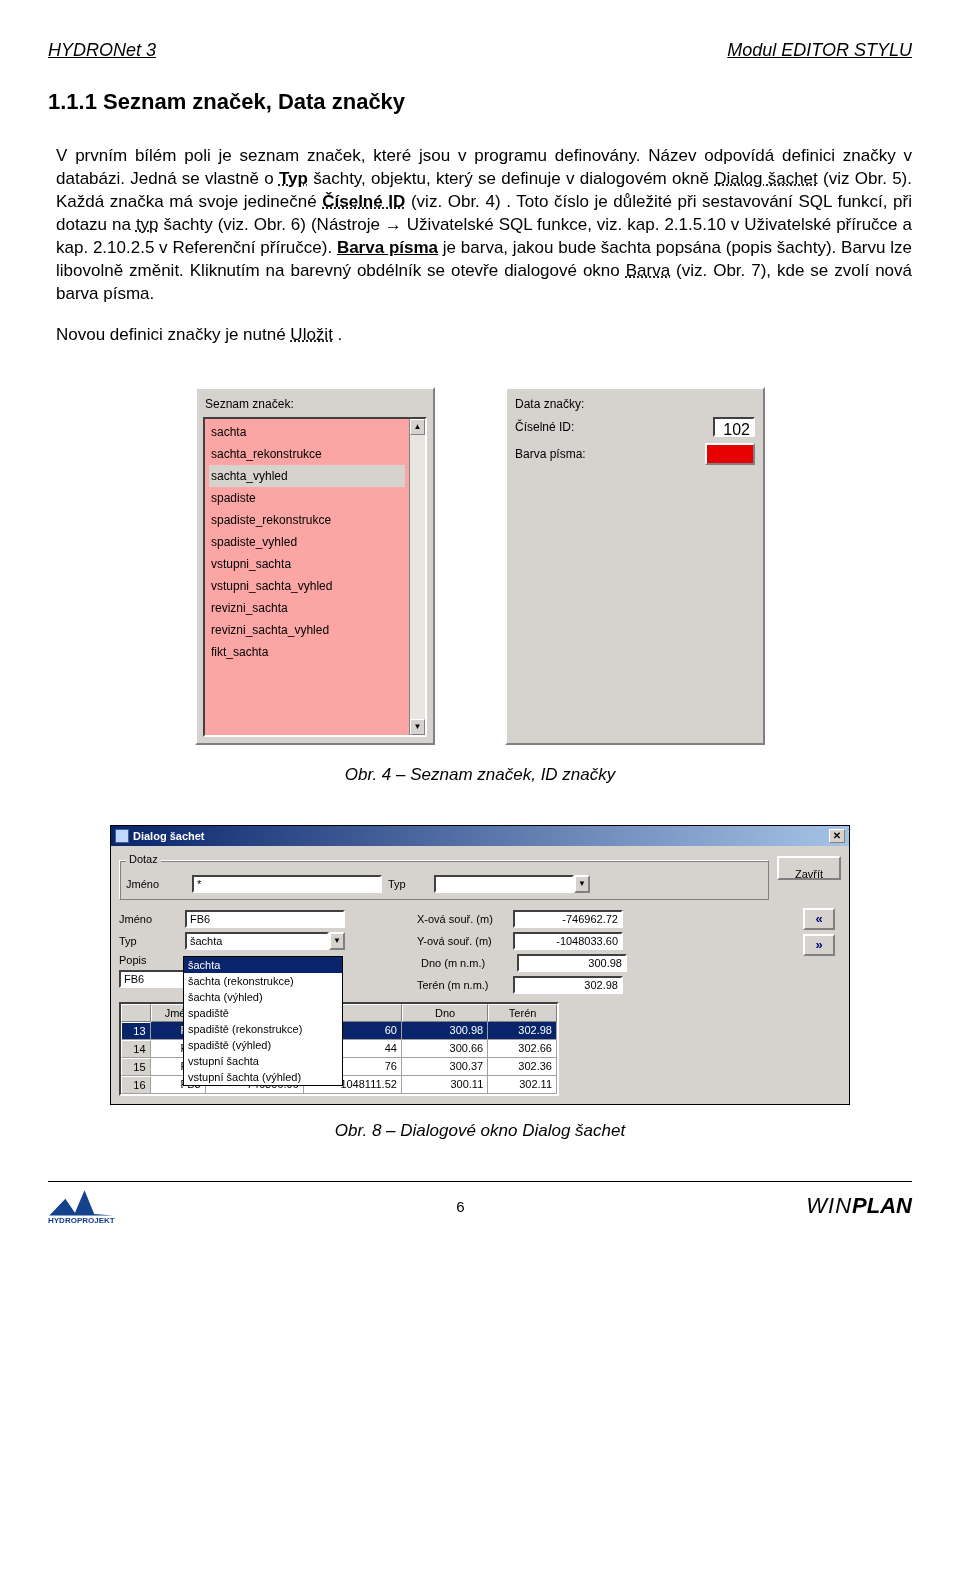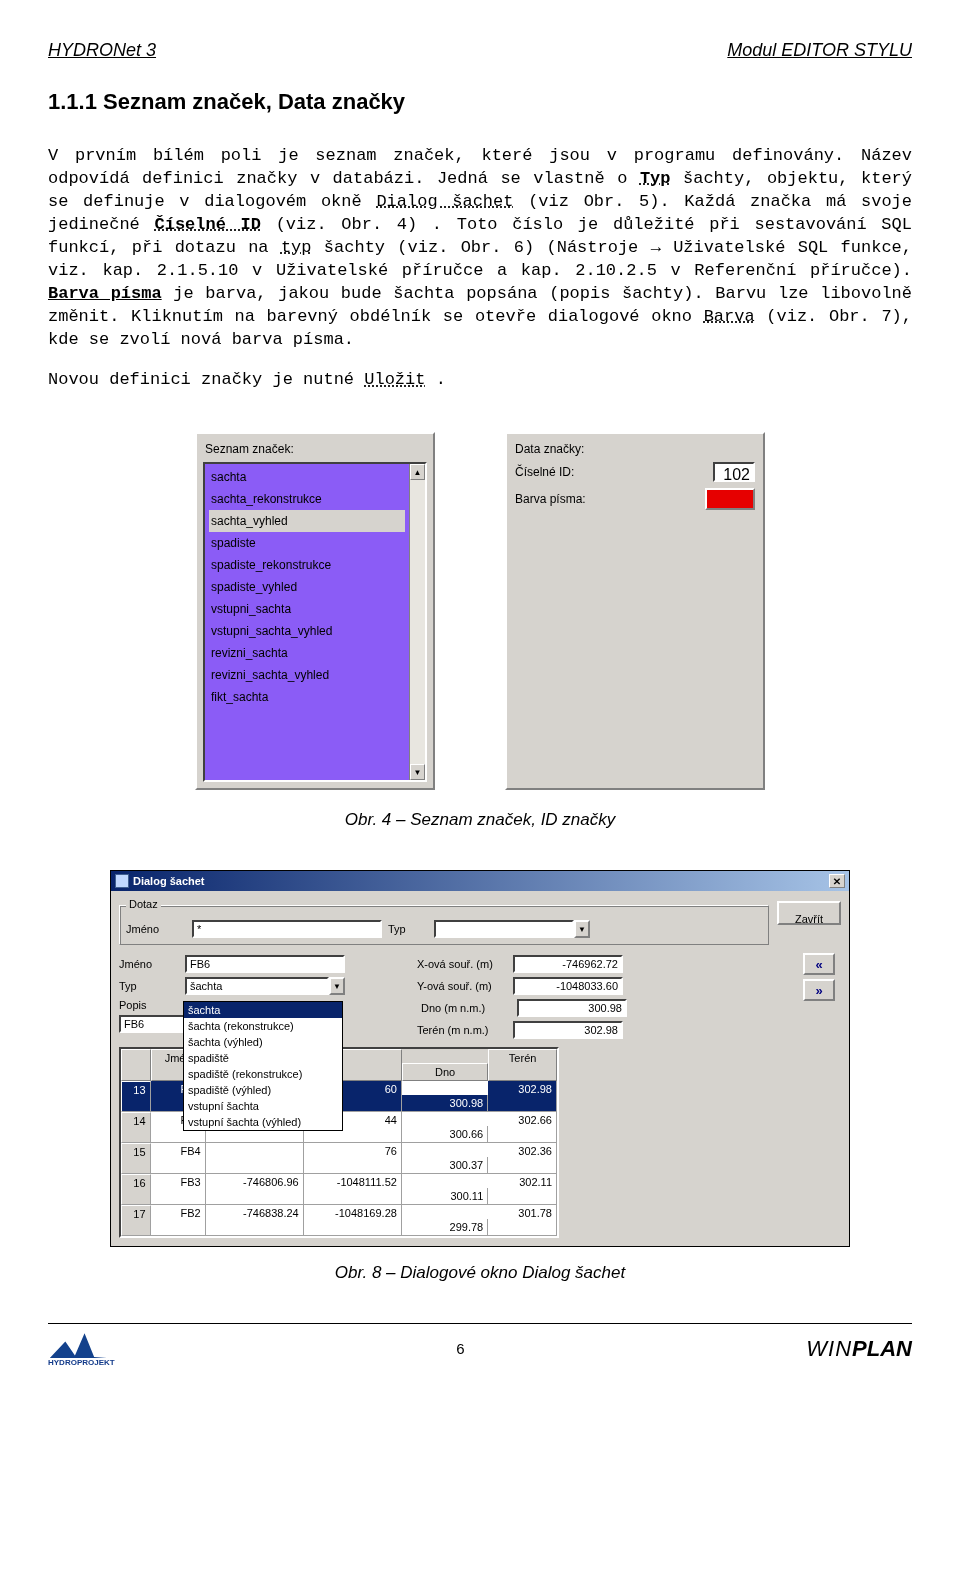--- a/index.html
+++ b/index.html
@@ -22,42 +22,41 @@
   }
   h2.section-title {
     font-size: 22px;
     font-weight: bold;
     margin: 24px 0 30px 0;
   }
   p.body-text {
     font-size: 17px;
     line-height: 1.35;
     text-align: justify;
-    margin: 0 0 18px 0;
-    font-family: Liberation Mono, monospace;
+    margin: 0 0 18px 8px;
   }
   .ud { text-decoration: underline dotted; }
   .ub { text-decoration: underline; font-weight: bold; }
   .bold { font-weight: bold; }
 
   
   .fig1-wrap { display:flex; justify-content: center; margin: 40px 0 20px 0; gap: 70px; }
   .win9x-panel {
     background:#d6d3ce;
     border:2px solid #808080;
     border-top-color:#fff; border-left-color:#fff;
     padding:6px;
     font-family:"MS Sans Serif","Tahoma",sans-serif;
     font-size:12px;
   }
   .panel-seznam { width:240px; }
   .panel-data   { width:260px; }
   .panel-label { margin:2px 0 6px 2px; font-size:12px; }
   .listbox {
-    background:#8b5cf6;
+    background:#fca5a5;
     border:2px solid #808080;
     border-top-color:#404040; border-left-color:#404040;
     border-right-color:#fff; border-bottom-color:#fff;
     height:320px;
     display:flex;
   }
   .list-inner{ flex:1; padding:2px 4px; }
   .list-item{ padding:4px 2px; font-size:12px; cursor:default; }
   .list-item.sel{ background:#d6d3ce; }
   .scrollbar-v{
@@ -153,21 +152,21 @@
     border-right:1px solid #a0a0a0; border-bottom:1px solid #a0a0a0;
     padding:2px 4px; text-align:right;
   }
   .grid .gh .c{ border:1px solid #808080; border-top-color:#fff; border-left-color:#fff; text-align:center; }
   .grid .gr{ display:flex; }
   .grid .gr.sel .c{ background:#08246b; color:#fff; }
   .c.n{ width:30px; text-align:center; background:#d6d3ce; border:1px solid #808080; border-top-color:#fff; border-left-color:#fff;}
   .c.j{ width:56px; text-align:left; }
   .c.s1{ width:100px; }
   .c.s2{ width:100px; }
-  .c.d{ width:88px;margin-top:14px; }
+  .c.d{ width:88px; }
   .c.t{ width:70px; }
 
   
   .page-footer{
     margin-top:36px; border-top:1px solid #000; padding-top:6px;
     display:flex; align-items:center; justify-content:space-between;
   }
   .logo-hp{ display:flex; flex-direction:column; align-items:center; font-size:8px; font-weight:bold; color:#123a8a;}
   .logo-shape{ width:64px; height:28px; background:#14428c;
     clip-path: polygon(0 100%,25% 40%,40% 90%,55% 10%,70% 95%,100% 100%); }
@@ -365,28 +364,20 @@
           <div class="c t">302.36</div>
         </div>
         <div class="gr">
           <div class="c n">16</div>
           <div class="c j">FB3</div>
           <div class="c s1">-746806.96</div>
           <div class="c s2">-1048111.52</div>
           <div class="c d">300.11</div>
           <div class="c t">302.11</div>
         </div>
-        <div class="gr">
-          <div class="c n">17</div>
-          <div class="c j">FB2</div>
-          <div class="c s1">-746838.24</div>
-          <div class="c s2">-1048169.28</div>
-          <div class="c d">299.78</div>
-          <div class="c t">301.78</div>
-        </div>
       </div>
   </div>
 </div>
 <div class="fig-caption">Obr. 8 – Dialogové okno Dialog šachet</div>
 
 <div class="page-footer">
   <div class="logo-hp">
     <div class="logo-shape"></div>
     <span>HYDROPROJEKT</span>
   </div>

